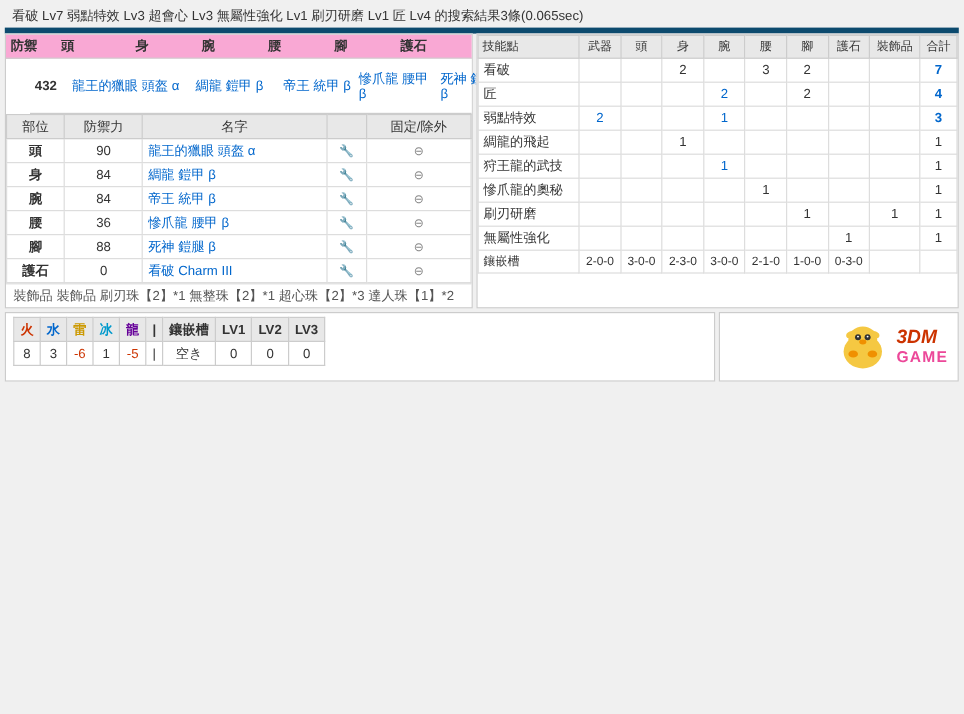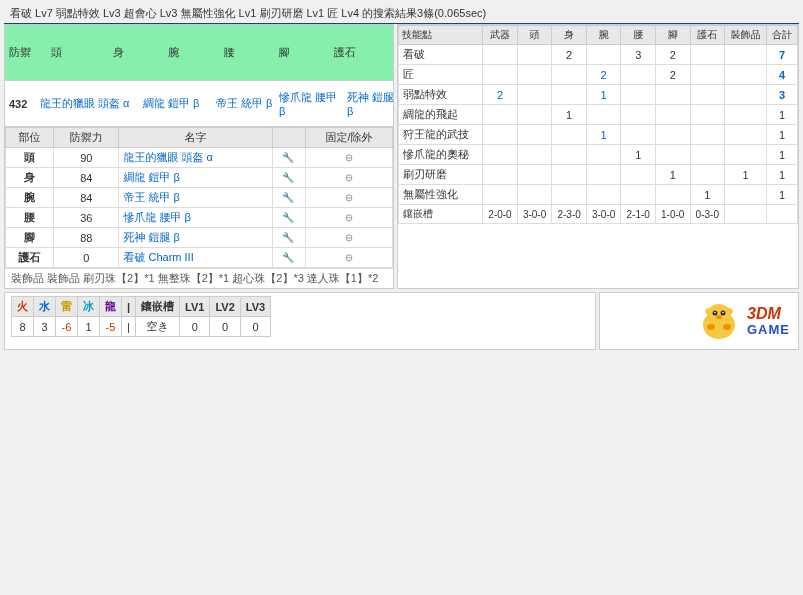--- a/index.html
+++ b/index.html
@@ -115,21 +115,21 @@
     .element-table table th, .element-table table td {
       border: 1px solid #ccc;
       padding: 2px 5px;
       text-align: center;
     }
     .element-table table th {
       background: #e8e8e8;
     }
     .top-header-strip {
       background: #f0f0f0;
-      border-bottom: 1px solid #0c4a6e;
+      border-bottom: 5px solid #0c4a6e;
       padding: 2px 6px;
       font-size: 11px;
       color: #333;
     }
     .blue-link { color: #0066cc; }
     .accessory-row {
       padding: 2px 6px;
       font-size: 11px;
       border-top: 1px solid #ddd;
       color: #555;
@@ -141,31 +141,31 @@
 <div class="page-wrapper">
 
   <div class="top-header-strip">
     <span>看破 Lv7 弱點特效 Lv3 超會心 Lv3 無屬性強化 Lv1 刷刃研磨 Lv1 匠 Lv4 的搜索結果3條(0.065sec)</span>
   </div>
 
   <div class="main-content">
 
     <div class="left-panel">
 
-      <div style="display:flex; background:#86efac; border-bottom:1px solid #ccc; padding:20px 4px; font-size:11px; font-weight:normal;">
+      <div style="display:flex; background:#f9a8d4; border-bottom:1px solid #ccc; padding:2px 4px; font-size:11px; font-weight:bold;">
         <span style="width:42px;">防禦</span>
         <span style="width:62px;">頭</span>
         <span style="flex:1;">身</span>
         <span style="flex:1;">腕</span>
         <span style="flex:1;">腰</span>
         <span style="flex:1;">腳</span>
         <span style="flex:1;">護石</span>
       </div>
 
-      <div style="display:flex; align-items:center; padding:3px 4px; border-bottom:1px solid #ccc; font-size:11px; background:#fff; gap:3px;">
+      <div style="display:flex; align-items:center; padding:3px 4px; border-bottom:1px solid #ccc; font-size:11px; background:#fff; gap:3px;margin-left:20px;">
         <span style="font-weight:bold; min-width:28px;">432</span>
         <span class="blue-link" style="min-width:100px;">龍王的獵眼 頭盔 α</span>
         <span class="blue-link" style="min-width:70px;">綢龍 鎧甲 β</span>
         <span class="blue-link" style="min-width:60px;">帝王 統甲 β</span>
         <span class="blue-link" style="min-width:65px;">慘爪龍 腰甲 β</span>
         <span class="blue-link" style="min-width:55px;">死神 鎧腿 β</span>
         <span class="blue-link">看破 Charm III</span>
       </div>
 
       <table class="equip-table">
@@ -406,17 +406,17 @@
         <ellipse cx="24" cy="20" rx="3" ry="2" fill="#f09000"></ellipse>
         <ellipse cx="14" cy="14" rx="4" ry="3" fill="#f5c842" transform="rotate(-20,14,14)"></ellipse>
         <ellipse cx="34" cy="14" rx="4" ry="3" fill="#f5c842" transform="rotate(20,34,14)"></ellipse>
         <ellipse cx="16" cy="30" rx="4" ry="3" fill="#f09000"></ellipse>
         <ellipse cx="32" cy="30" rx="4" ry="3" fill="#f09000"></ellipse>
         <circle cx="20" cy="15.5" r="0.8" fill="#fff"></circle>
         <circle cx="28" cy="15.5" r="0.8" fill="#fff"></circle>
       </svg>
       <div>
         <div style="font-size:16px; font-weight:bold; color:#cc3300; font-style:italic; line-height:1.1;">3DM</div>
-        <div style="font-size:13px; font-weight:bold; color:#1d4ed8; letter-spacing:1px;">GAME</div>
+        <div style="font-size:13px; font-weight:bold; color:#ec4899; letter-spacing:1px;">GAME</div>
       </div>
     </div>
   </div>
 </div>
 
 </body></html>

